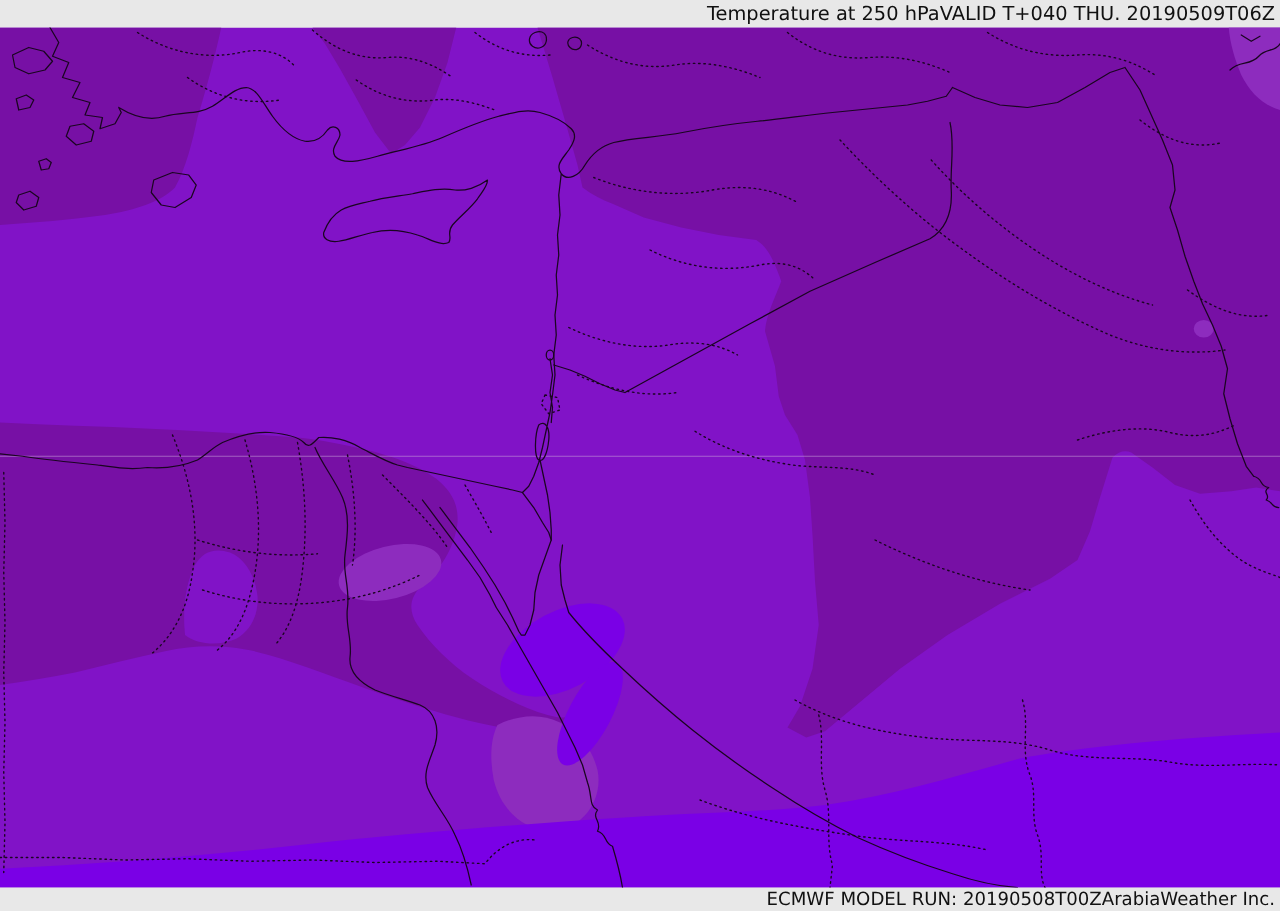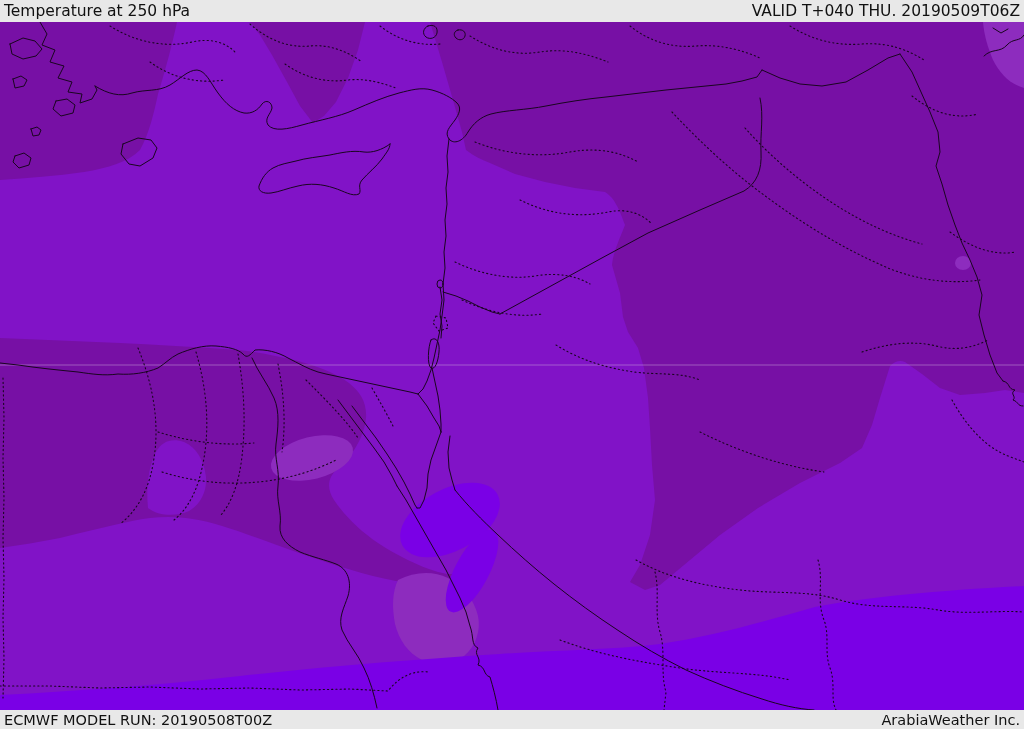--- a/index.html
+++ b/index.html
@@ -2,21 +2,21 @@
 <html><head>
 <meta charset="utf-8">
 <style>
   html,body{margin:0;padding:0;}
   .screen{
     width:1024px;height:729px;position:relative;overflow:hidden;
     background:#E8E8E8;font-family:"DejaVu Sans","Liberation Sans",sans-serif;
   }
   .bar{
     box-sizing:border-box;width:1024px;display:flex;align-items:center;
-    justify-content:space-between;background:#E8E8E8;color:#111;
+    justify-content:flex-end;background:#E8E8E8;color:#111;
   }
   .bar.top{height:22px;font-size:15.5px;padding:0 4px;}
   .bar.bottom{height:19px;font-size:14.5px;padding:0 4px;}
   .bar span{white-space:nowrap;}
   svg{display:block;}
   .coast{fill:none;stroke:#1A0520;stroke-width:1;stroke-linejoin:round;stroke-linecap:round;}
   .dotted{fill:none;stroke:#1A0520;stroke-width:1.1;stroke-dasharray:1.2 3;stroke-linecap:round;}
   .grid{stroke:#C9A3D9;stroke-width:0.9;opacity:0.55;}
 </style>
 </head>

